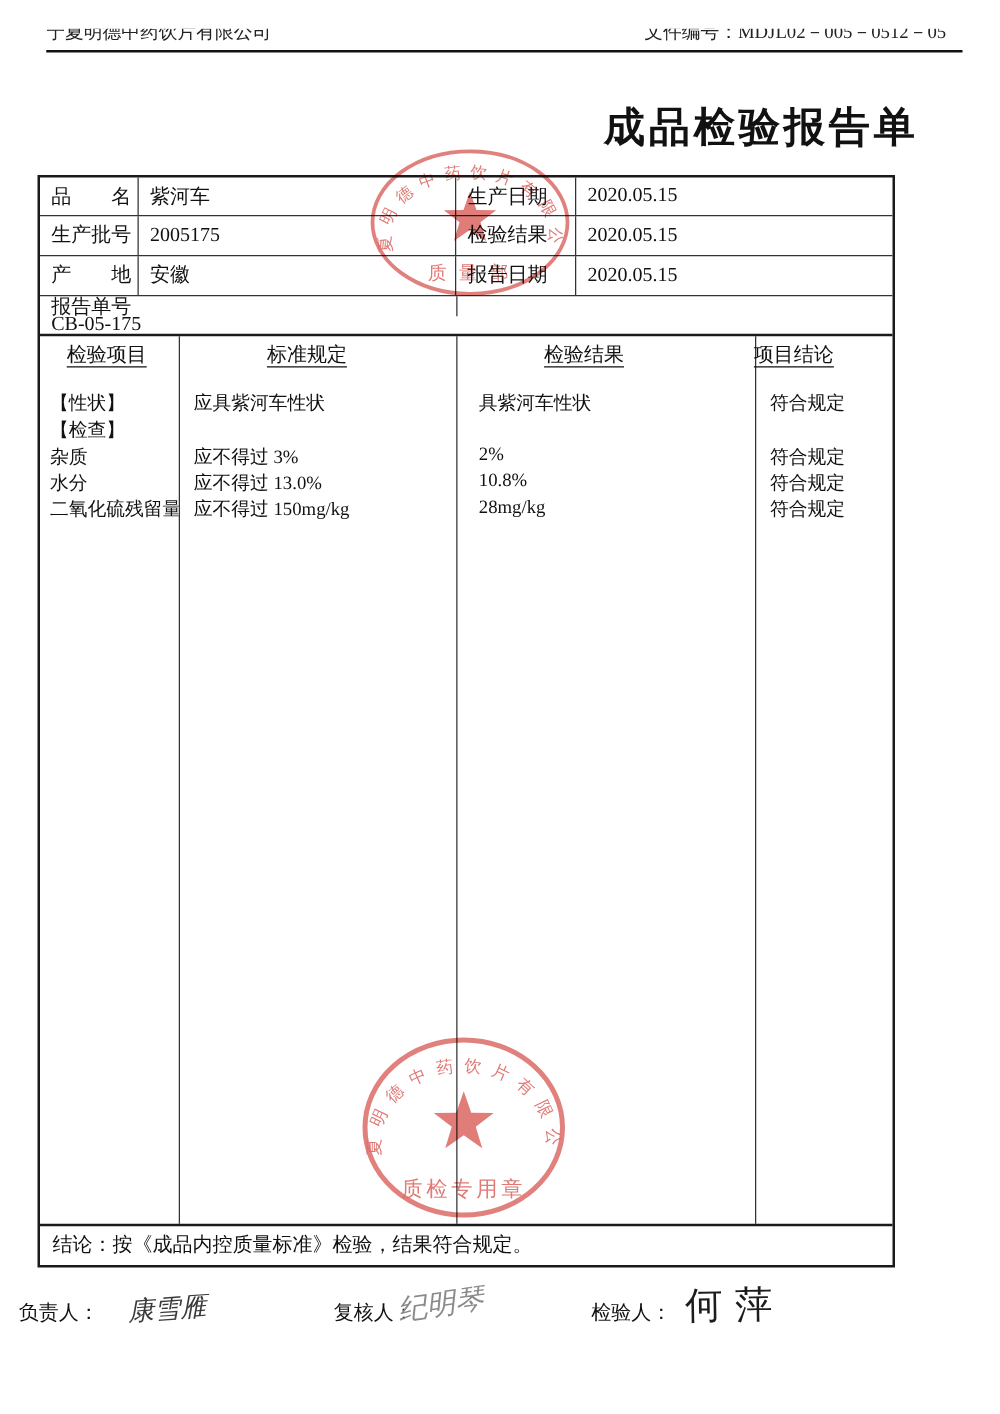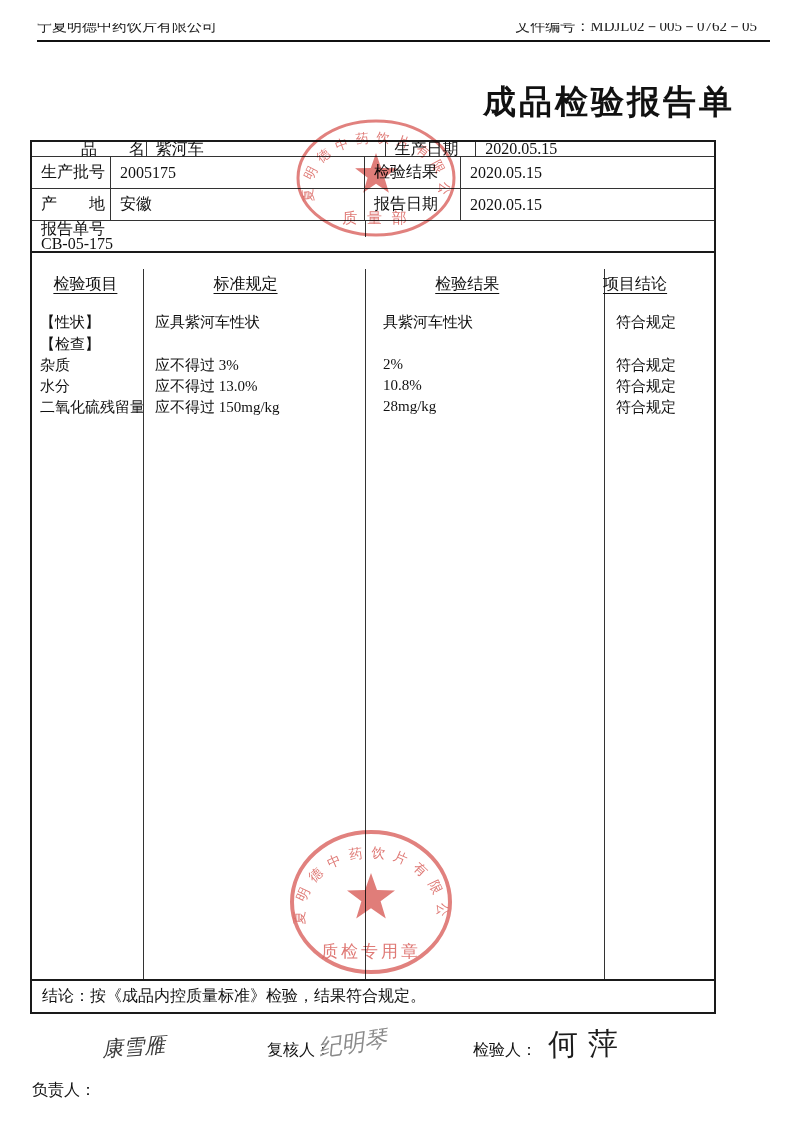--- a/index.html
+++ b/index.html
@@ -31,21 +31,21 @@
   .irow{display:flex;box-sizing:border-box;}
   .irow.bline{border-bottom:1px solid #333;}
   .icell{box-sizing:border-box;display:flex;align-items:center;padding-left:9px;white-space:nowrap;overflow:hidden;}
   .icell.vr{border-right:1px solid #333;}
   .w-l1{width:79px;}
   .w-v1{width:254px;}
   .w-l2{width:96px;}
   .w-v2{width:253px;}
   .w-rl{width:334px;}
   .w-rv{width:348px;}
-  .h31{height:15px;padding-left:40px;} .h32{height:32px;} .h30{height:30px;flex-direction:column;}
+  .h31{height:31px;} .h32{height:32px;} .h30{height:30px;flex-direction:column;}
   
   .items-section{position:absolute;left:0;top:127px;width:682px;height:710px;}
   .vline{position:absolute;top:0;bottom:0;width:1px;background:#333;}
   .vl1{left:111px;} .vl2{left:333px;} .vl3{left:572px;}
   .items-header{position:absolute;left:0;top:5px;width:656px;display:flex;}
   .ih-cell{box-sizing:border-box;text-align:center;}
   .ih-cell span{text-decoration:underline;text-underline-offset:4px;}
   .ihw1{width:111px;} .ihw2{width:222px;} .ihw3{width:239px;} .ihw4{width:110px;}
   .item-row{position:absolute;left:0;width:682px;display:flex;height:21px;font-size:15px;}
   .it-cell{box-sizing:border-box;white-space:nowrap;overflow:hidden;}
@@ -55,40 +55,40 @@
   .itw4{width:110px;padding-left:12px;}
   .r-xz{top:44px;} .r-jc{top:66px;} .r-zz{top:87px;} .r-sf{top:108px;} .r-so2{top:129px;}
   
   .conclusion-row{
     position:absolute;left:0;bottom:0;width:682px;height:33px;
     border-top:2px solid #1a1a1a;box-sizing:border-box;
     display:flex;align-items:center;padding-left:10px;font-size:16px;
   }
   
   .sig-label{position:absolute;top:1040px;font-size:16px;}
-  .sl1{left:32px;margin-top:40px;} .sl2{left:267px;} .sl3{left:473px;}
+  .sl1{left:15px;} .sl2{left:267px;} .sl3{left:473px;}
   .sig-name{position:absolute;white-space:nowrap;font-family:"DejaVu Sans","Liberation Sans",sans-serif;}
   .sig1{left:102px;top:1033px;font-size:21px;color:#3a3a3a;transform:rotate(-4deg);font-style:italic;}
   .sig2{left:318px;top:1028px;font-size:23px;color:#8a8a8a;transform:rotate(-8deg);font-style:italic;}
   .sig3{left:548px;top:1024px;font-size:30px;color:#1c1c1c;letter-spacing:10px;transform:rotate(-1deg);}
   
   .stamp{position:absolute;mix-blend-mode:multiply;opacity:0.85;pointer-events:none;}
   .stamp-top{left:293px;top:116px;}
   .stamp-bottom{left:287px;top:827px;}
 </style>
 </head>
 <body>
 
 <div class="page">
 
   <div class="hdr-clip hdr-left">
     <span class="hdr-inner">宁夏明德中药饮片有限公司</span>
   </div>
   <div class="hdr-clip hdr-right">
-    <span class="hdr-inner">文件编号：MDJL02－005－0762－05</span>
+    <span class="hdr-inner">文件编号：MDJL02－005－0512－05</span>
   </div>
   <div class="hdr-rule"></div>
 
   <div class="title">成品检验报告单</div>
 
   <div class="doc-table">
 
     <div class="info-section">
       <div class="irow bline h31">
         <div class="icell vr w-l1">品　　名</div>

